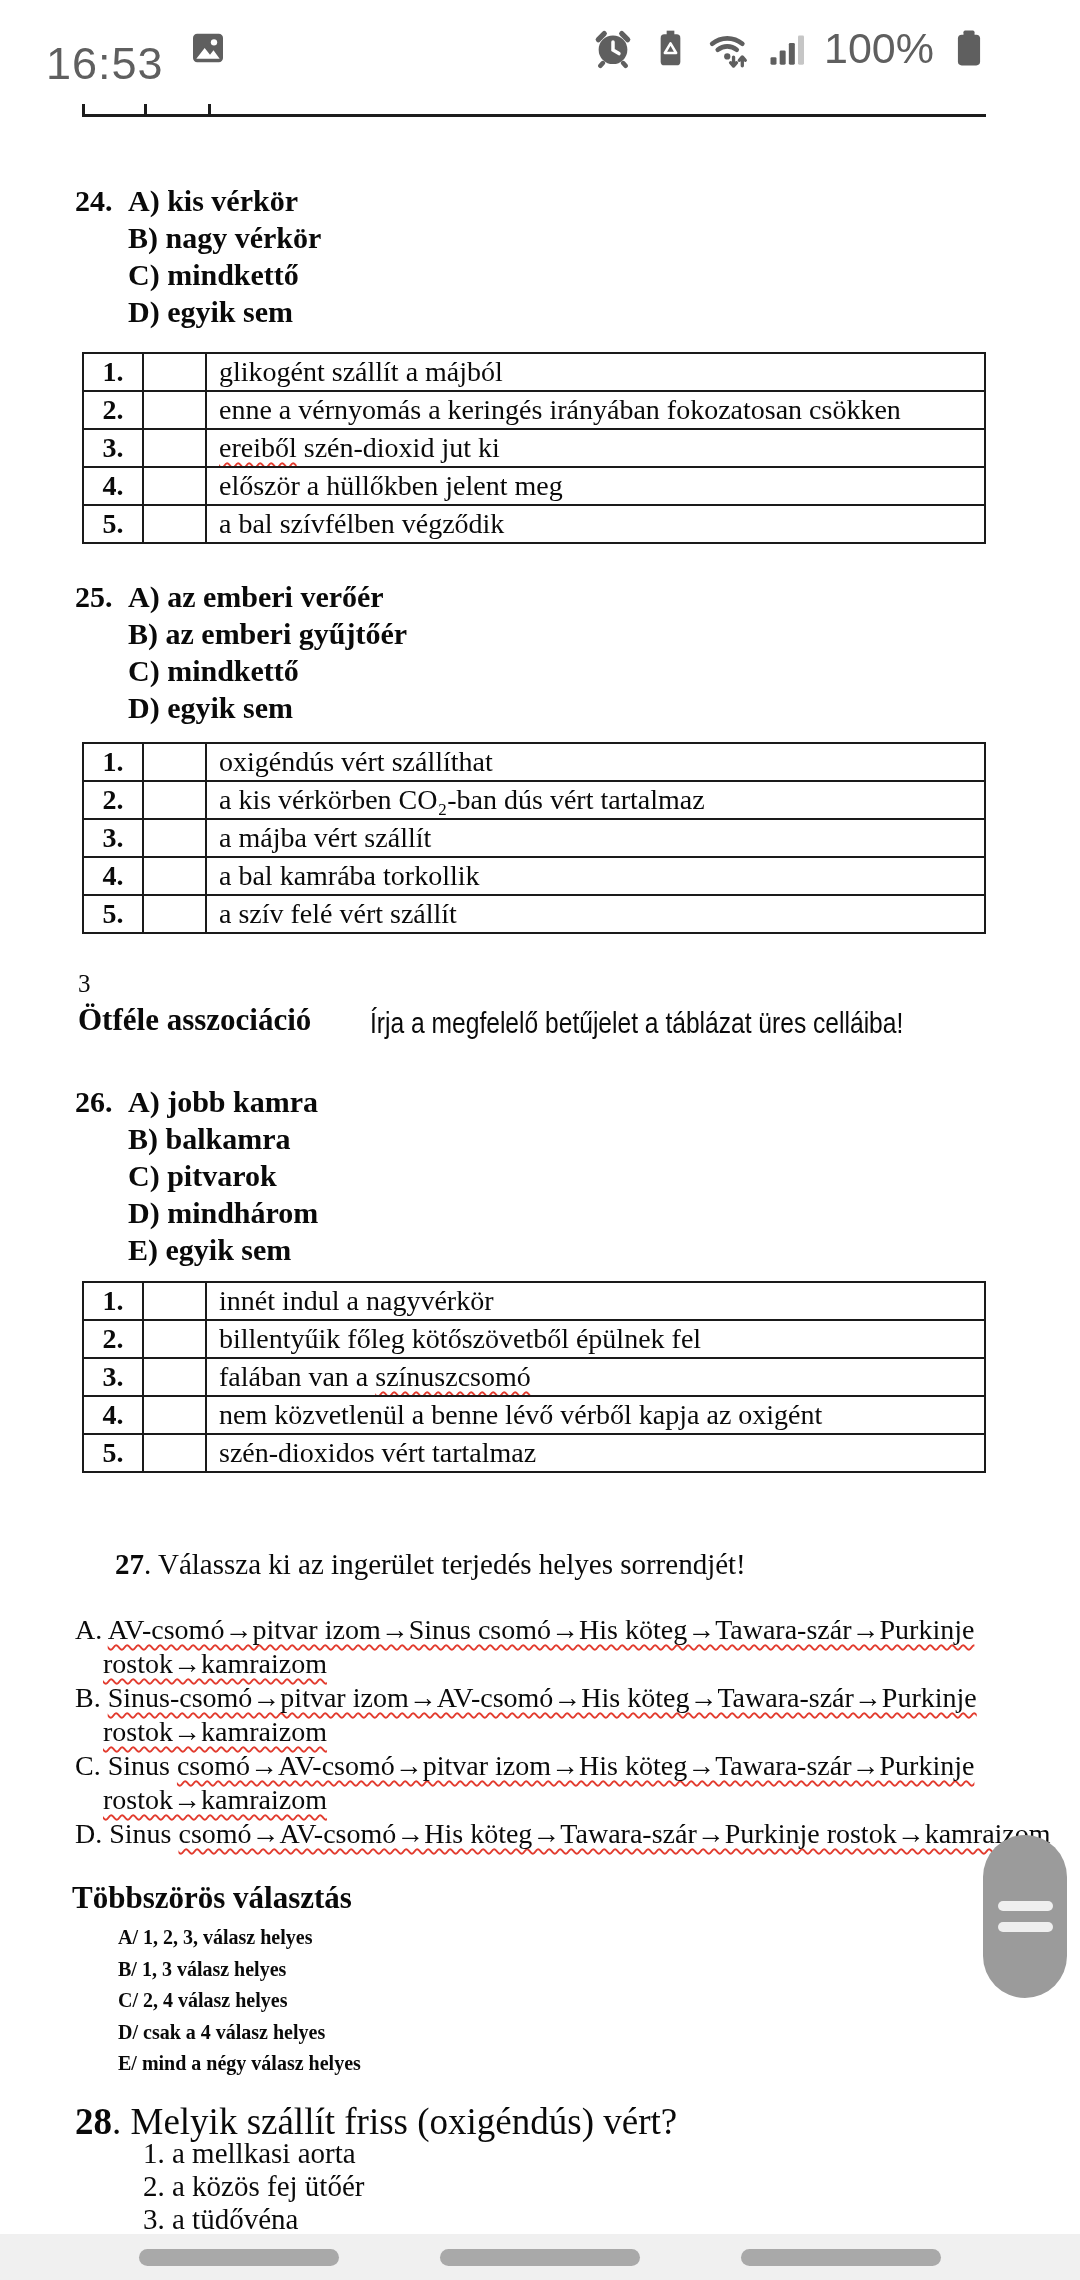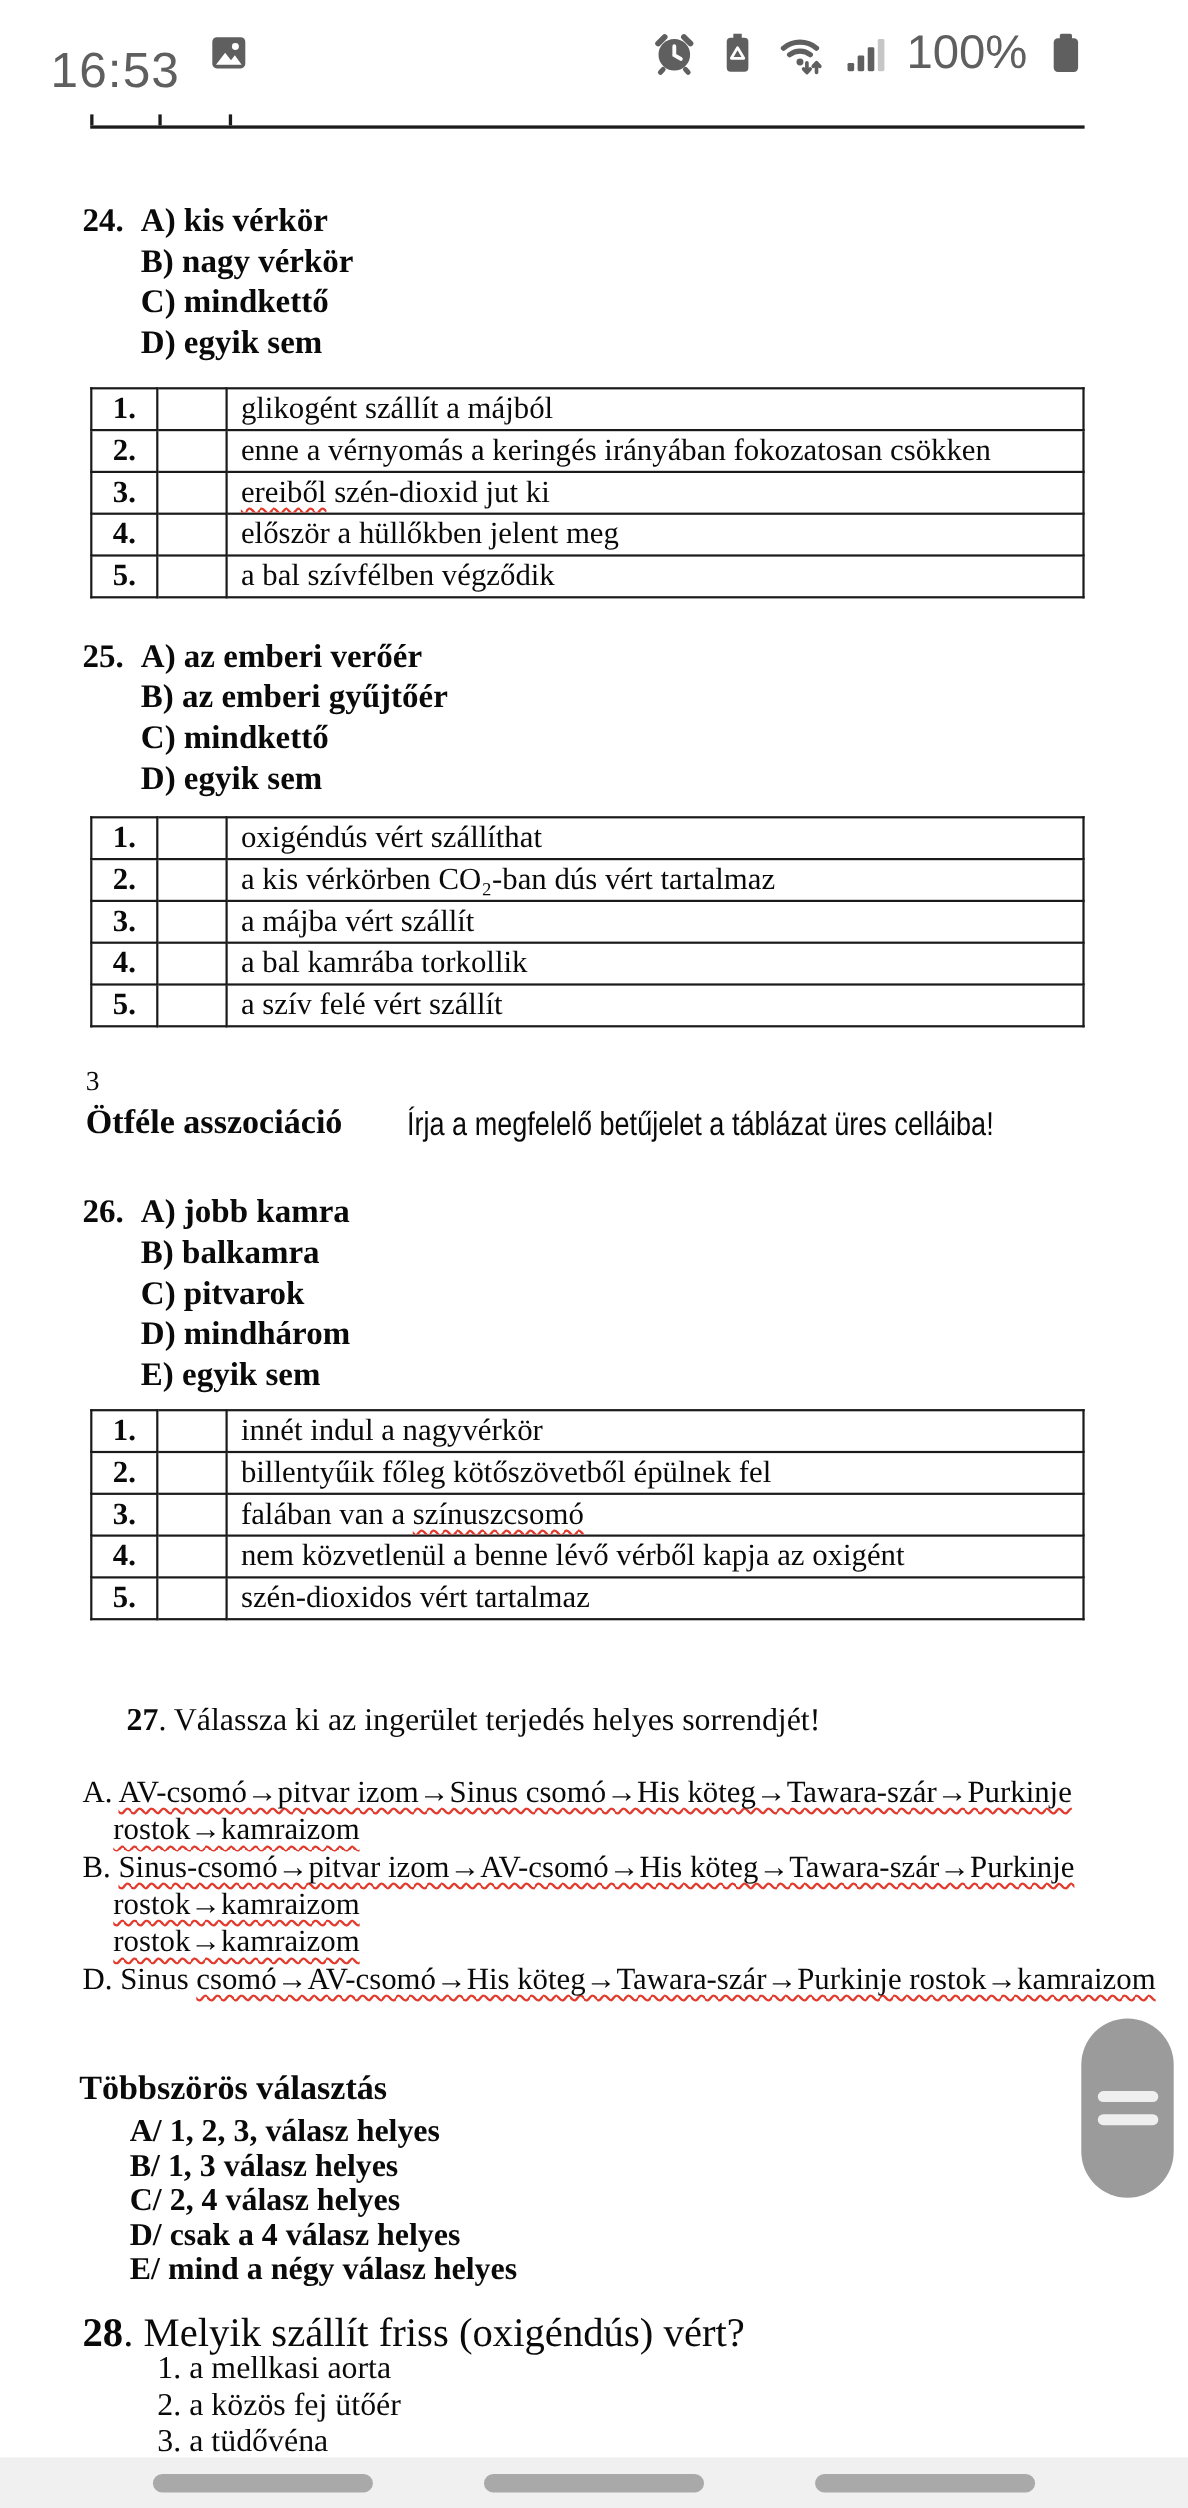--- a/index.html
+++ b/index.html
@@ -40,21 +40,21 @@
   }
   .q27title{position:absolute;top:1548px;left:75px;font-size:29px;white-space:nowrap;margin-left:40px;}
   .qbold{font-weight:bold;}
   .q27opts{position:absolute;top:1613px;left:75px;font-size:28px;line-height:34px;white-space:nowrap;}
   .q27 .l2{margin-left:28px;}
   .sq{
     text-decoration:underline wavy #e23b2e;
     text-decoration-thickness:2px;text-underline-offset:5px;text-decoration-skip-ink:none;
   }
   .multi-title{position:absolute;top:1880px;left:72px;font-size:31px;font-weight:bold;white-space:nowrap;}
-  .multi-opts{position:absolute;top:1922px;left:118px;font-size:29px;font-weight:bold;line-height:31.5px;white-space:nowrap;}
+  .multi-opts{position:absolute;top:1922px;left:118px;font-size:20px;font-weight:bold;line-height:31.5px;white-space:nowrap;}
   .q28title{position:absolute;top:2100px;left:75px;font-size:37px;white-space:nowrap;}
   .q28items{position:absolute;top:2137px;left:143px;font-size:29px;line-height:33px;white-space:nowrap;}
   
   .handle{
     position:absolute;left:983px;top:1835px;width:84px;height:163px;border-radius:42px;
     background:#9b9b9b;display:flex;flex-direction:column;align-items:center;justify-content:center;gap:11px;
   }
   .handle .hline{width:55px;height:10px;border-radius:5px;background:#efefef;}
   
   .navbar{
@@ -237,20 +237,21 @@
 <div class="q27opts q27">
   <div>
     <div><span>A. </span><span class="sq">AV-csomó→pitvar izom→Sinus csomó→His köteg→Tawara-szár→Purkinje</span></div>
     <div class="l2"><span class="sq">rostok→kamraizom</span></div>
   </div>
   <div>
     <div><span>B. </span><span class="sq">Sinus-csomó→pitvar izom→AV-csomó→His köteg→Tawara-szár→Purkinje</span></div>
     <div class="l2"><span class="sq">rostok→kamraizom</span></div>
   </div>
   <div>
+    <div><span>C. Sinus </span><span class="sq">csomó→AV-csomó→pitvar izom→His köteg→Tawara-szár→Purkinje</span></div>
     <div class="l2"><span class="sq">rostok→kamraizom</span></div>
   </div>
   <div>
     <div><span>D. Sinus </span><span class="sq">csomó→AV-csomó→His köteg→Tawara-szár→Purkinje rostok→kamraizom</span></div>
   </div>
 </div>
 
 <div class="multi-title">Többszörös választás</div>
 <div class="multi-opts">
   <div>A/ 1, 2, 3, válasz helyes</div>

